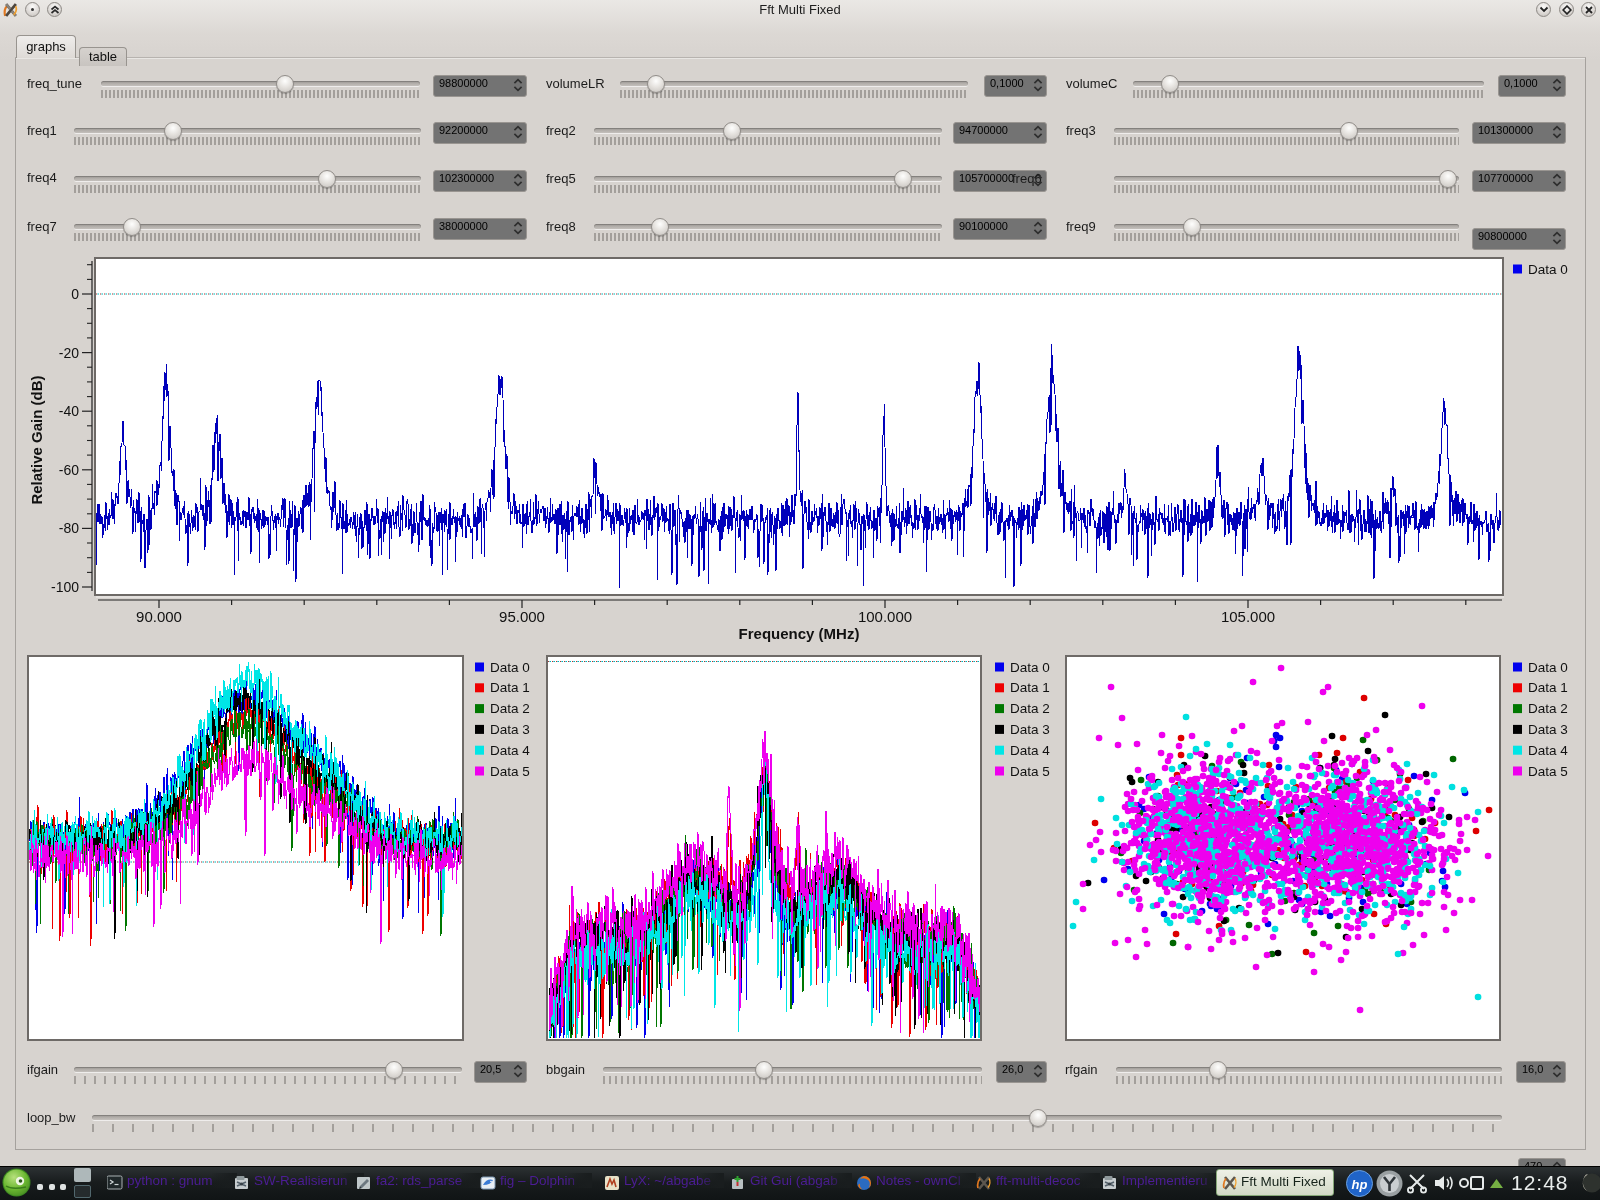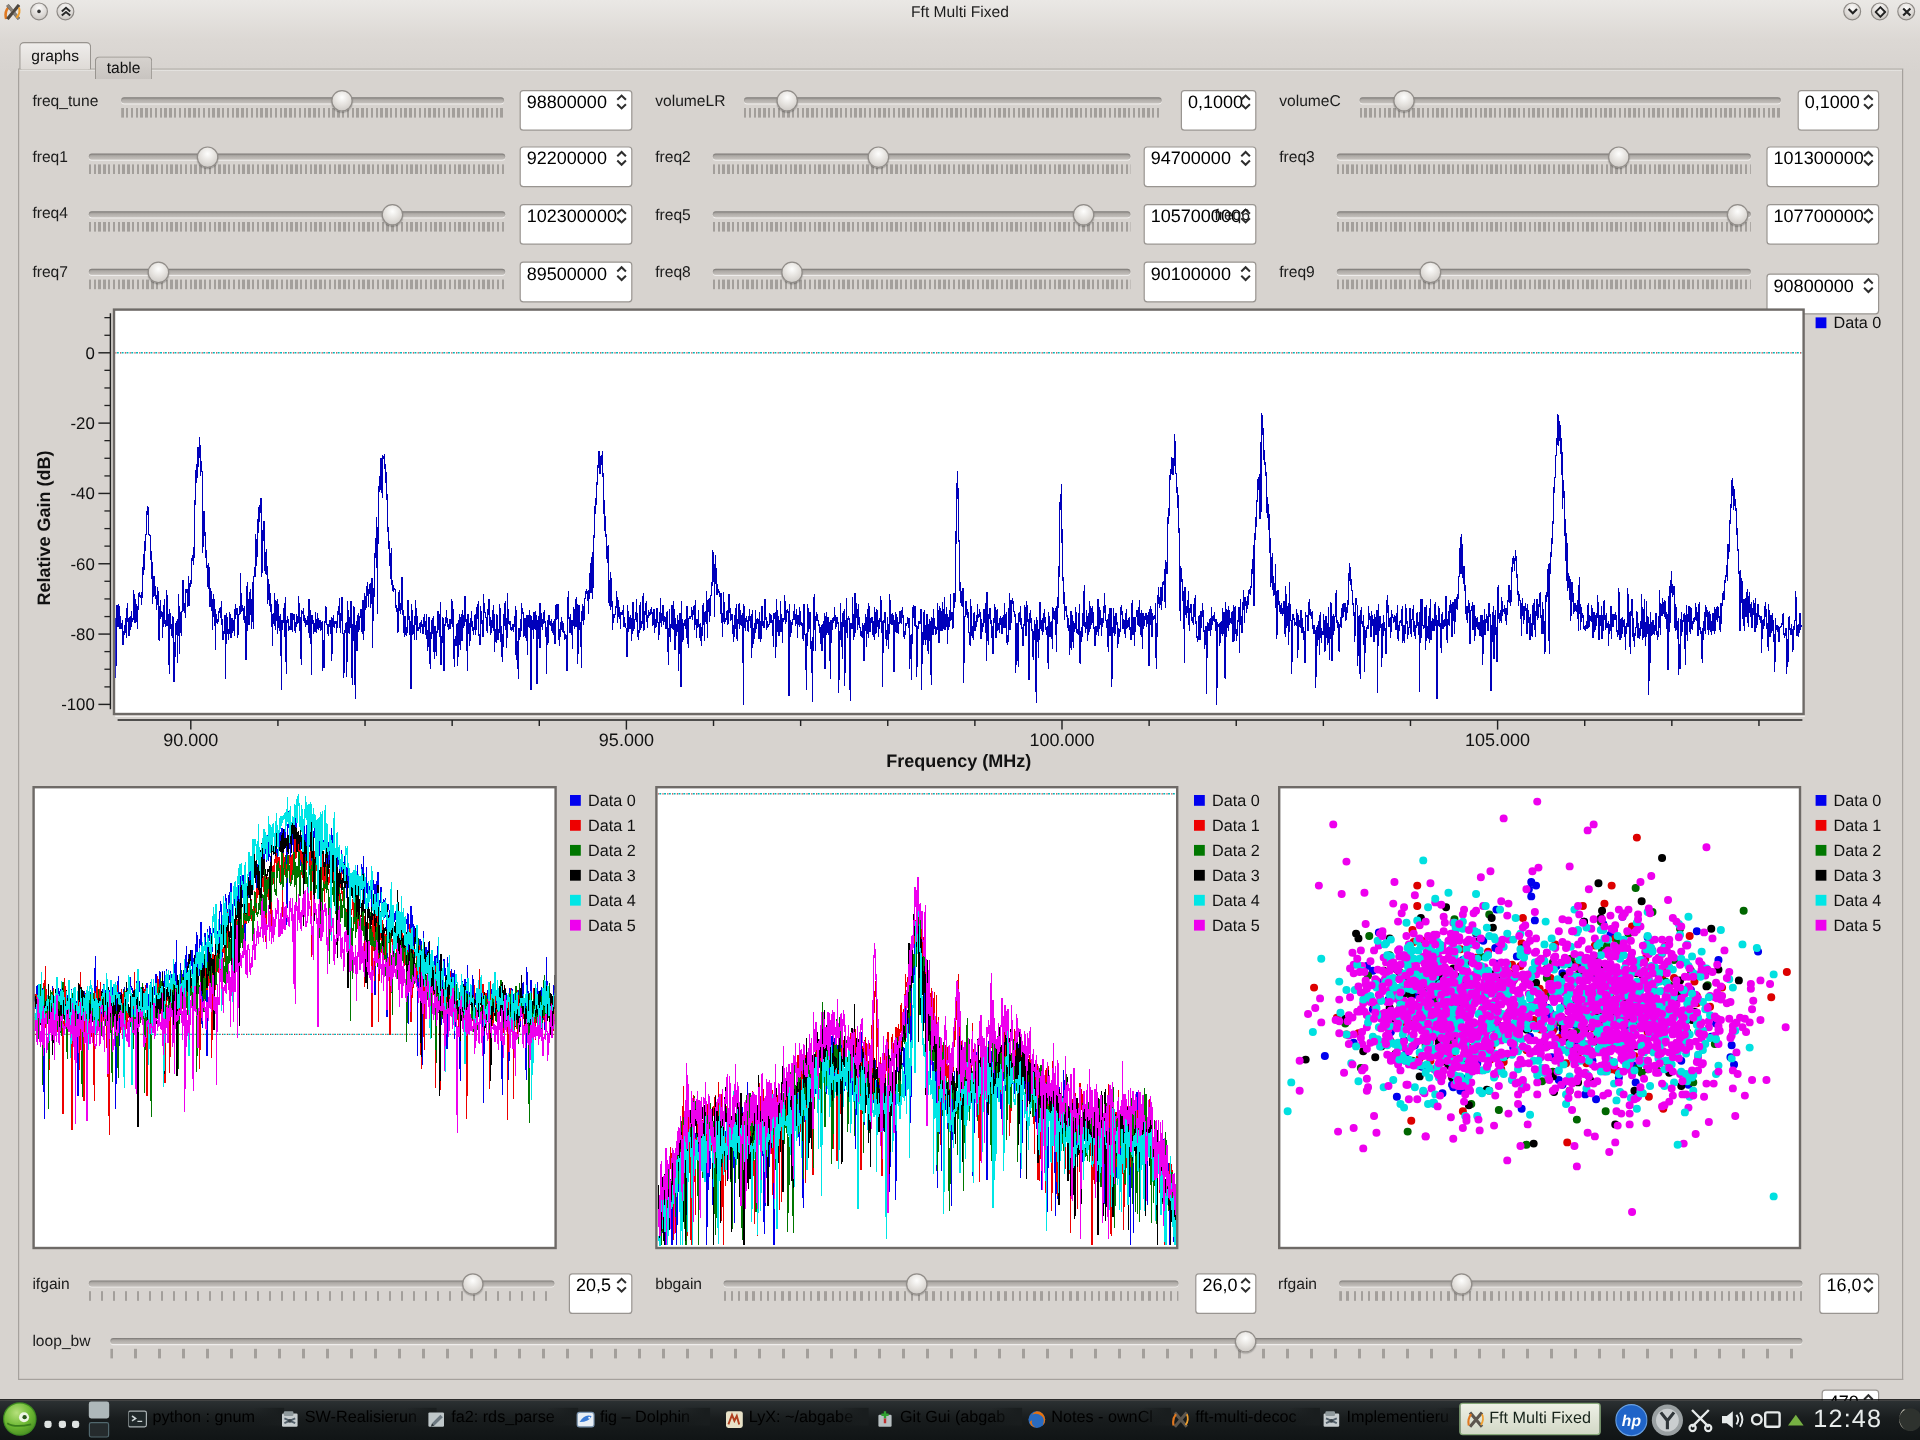--- a/index.html
+++ b/index.html
@@ -6,25 +6,25 @@
 .title{position:absolute;top:2px;left:0;width:1600px;text-align:center;font-size:13px;color:#1d1d1d}
 .wbtn{position:absolute;width:15px;height:15px;border-radius:50%;border:1px solid #8d8985;background:radial-gradient(circle at 50% 30%,#fcfbfa,#d5d1cd 70%,#bdb9b5);box-sizing:border-box}
 .pane{position:absolute;left:15px;top:57px;width:1569px;height:1091px;border:1px solid #a5a19d;border-top-color:#b7b3af;box-shadow:inset 0 1px 0 #e8e6e3}
 .tab{position:absolute;box-sizing:border-box;border:1px solid #98948f;border-bottom:none;border-radius:4px 4px 0 0;font-size:13px;color:#111;text-align:center}
 .tab.on{left:16px;top:35px;width:60px;height:23px;background:linear-gradient(#efedeb,#dedad6);line-height:22px;z-index:3}
 .tab.off{left:79px;top:47px;width:48px;height:19px;background:linear-gradient(#d6d2ce,#c8c4c0);line-height:18px}
 .lbl{position:absolute;font-size:13px;color:#1b1b1b;white-space:nowrap}
 .groove{position:absolute;height:5px;border-radius:3px;background:linear-gradient(#a19d99,#c4c0bc);box-shadow:0 1px 0 rgba(255,255,255,.6),inset 0 1px 1px rgba(0,0,0,.22)}
 .handle{position:absolute;width:18px;height:18px;border-radius:50%;background:radial-gradient(circle at 50% 32%,#fefefd,#e4e1dd 48%,#c4c0bc);border:1px solid #918d89;box-sizing:border-box;box-shadow:0 1px 1px rgba(0,0,0,.25)}
 .ticks{position:absolute;height:8px}
-.spin{position:absolute;height:34px;background:#ffffff;border:1px solid #999591;border-radius:3px;box-sizing:border-box;font-size:15px;color:#000}
+.spin{position:absolute;height:22px;background:#737373;border:1px solid #999591;border-radius:3px;box-sizing:border-box;font-size:11px;color:#000}
 .spin span{position:absolute;left:5px;top:1px}
 .spin svg{position:absolute;right:3px;top:2px}
 .tbar{position:absolute;left:0;top:1166px;width:1600px;height:34px;background:linear-gradient(#2c3133,#181c1d 45%,#101415);border-top:1px solid #000}
-.task{position:absolute;top:1173px;font-size:13.5px;color:#000000;white-space:nowrap;overflow:hidden}
+.task{position:absolute;top:1173px;font-size:13.5px;color:#4c1d95;white-space:nowrap;overflow:hidden}
 .task i{position:absolute;right:0;top:0;width:26px;height:20px;background:linear-gradient(90deg,rgba(24,28,29,0),#191d1e 85%)}
 .ticon{position:absolute;top:1175px;width:16px;height:16px}
 .clock{position:absolute;top:1171px;left:1511px;font-size:21px;color:#e9edec;letter-spacing:1px}
 </style></head>
 <body>
 <div class="grad"></div>
 
 <svg class="ticon" style="left:3px;top:2px" width="15" height="15" viewBox="0 0 15 15">
     <path d="M2 13 C1 9 2 5 5 3" stroke="#e07820" stroke-width="2" fill="none"></path>
     <path d="M3 2 L12 13 M12 2 L3 13" stroke="#6a645e" stroke-width="2.6"></path>
@@ -143,21 +143,21 @@
     <span>107700000</span>
     <svg width="10" height="14" viewBox="0 0 10 14">
       <path d="M1.4 5.2 L5 1.7 L8.6 5.2 M1.4 8.8 L5 12.3 L8.6 8.8" stroke="#2e2e2e" stroke-width="1.7" fill="none"></path>
     </svg>
   </div>
 <div class="lbl" style="left:27px;top:219px">freq7</div>
 <div class="groove" style="left:74px;top:224px;width:347px"></div>
 <div class="ticks" style="left:74px;top:233px;width:347px;background:repeating-linear-gradient(90deg,#a39f9b 0,#a39f9b 2px,transparent 2px,transparent 4px)"></div>
 <div class="handle" style="left:123px;top:218px"></div>
 <div class="spin" style="left:433px;top:218px;width:94px">
-    <span>89500000</span>
+    <span>38000000</span>
     <svg width="10" height="14" viewBox="0 0 10 14">
       <path d="M1.4 5.2 L5 1.7 L8.6 5.2 M1.4 8.8 L5 12.3 L8.6 8.8" stroke="#2e2e2e" stroke-width="1.7" fill="none"></path>
     </svg>
   </div>
 <div class="lbl" style="left:546px;top:219px">freq8</div>
 <div class="groove" style="left:594px;top:224px;width:348px"></div>
 <div class="ticks" style="left:594px;top:233px;width:348px;background:repeating-linear-gradient(90deg,#a39f9b 0,#a39f9b 2px,transparent 2px,transparent 4px)"></div>
 <div class="handle" style="left:651px;top:218px"></div>
 <div class="spin" style="left:953px;top:218px;width:94px">
     <span>90100000</span>

